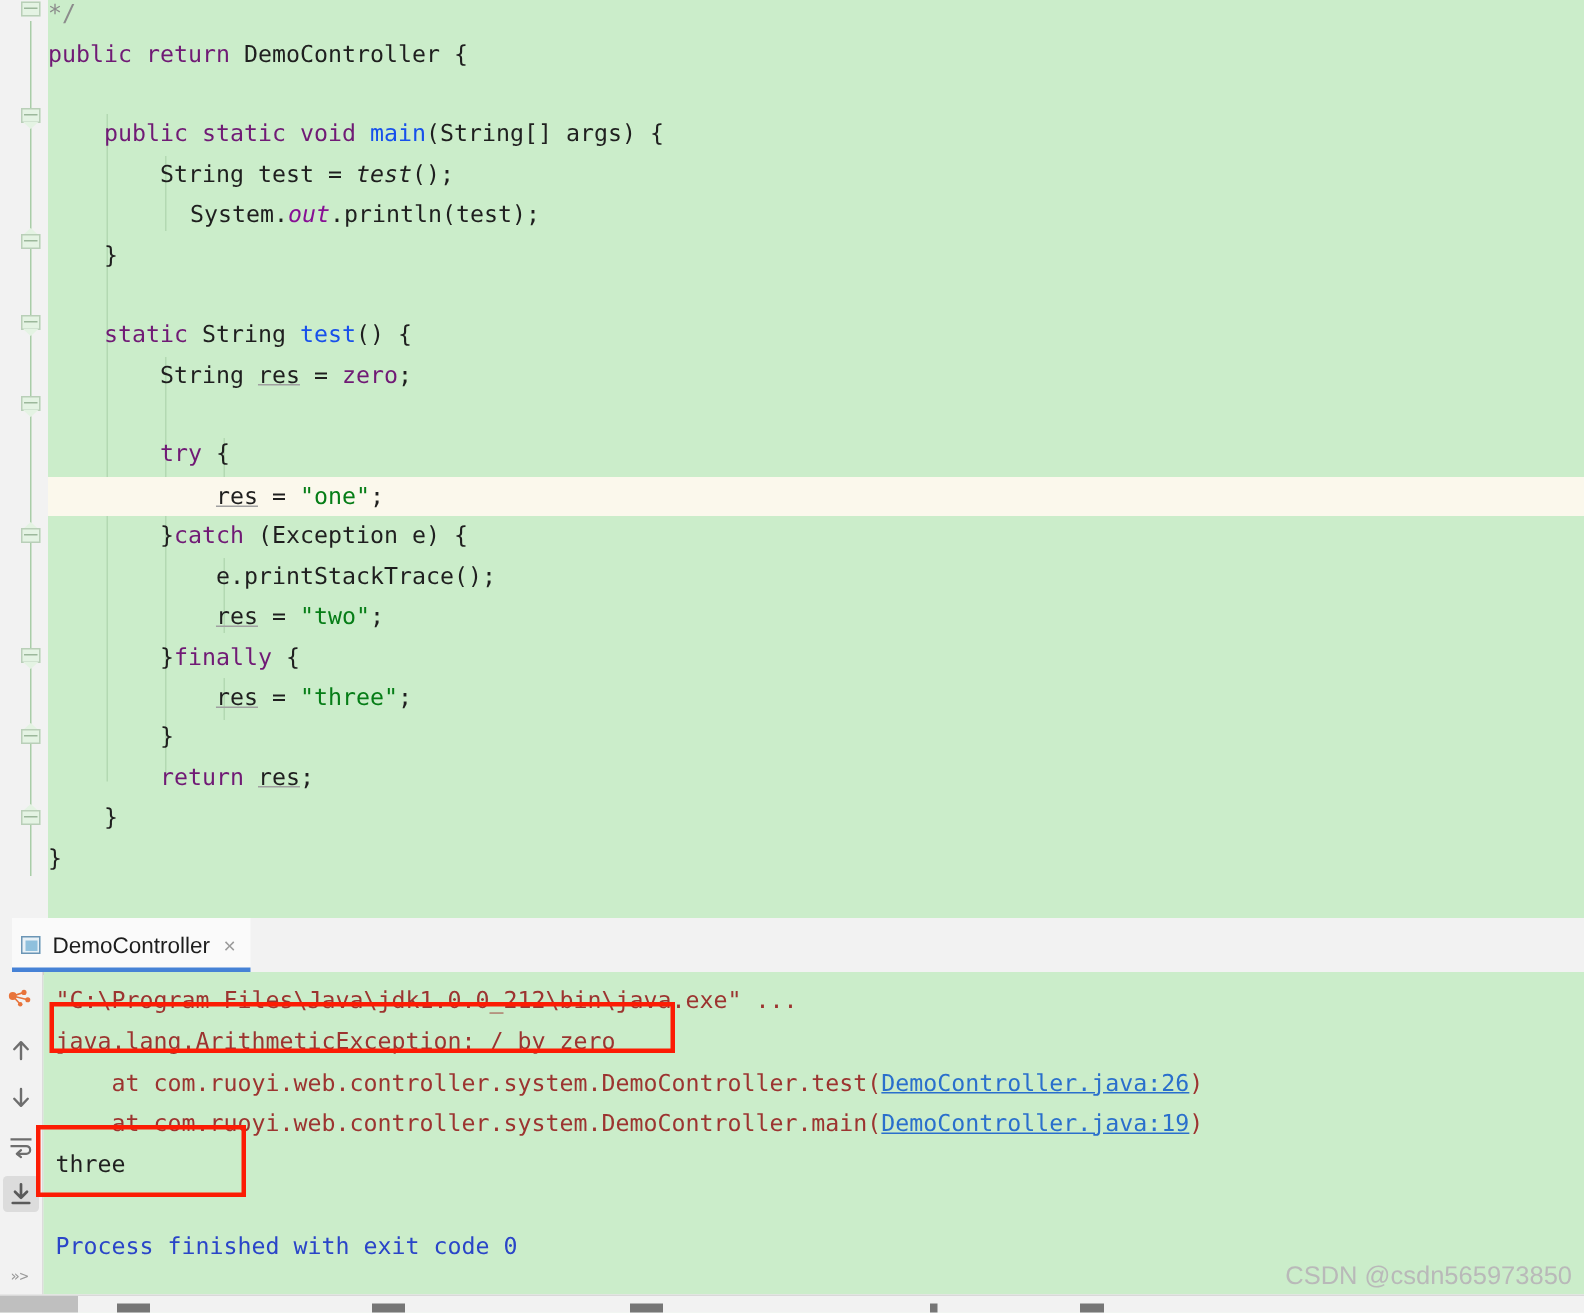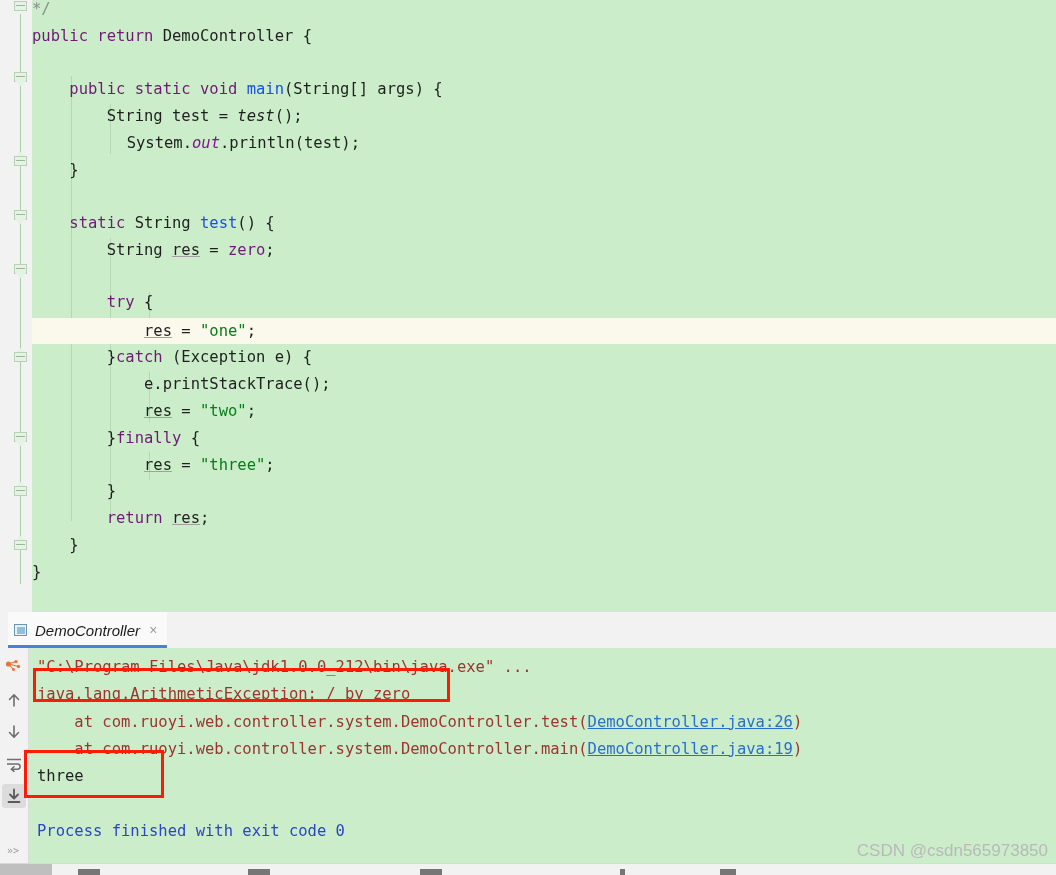--- a/index.html
+++ b/index.html
@@ -130,21 +130,20 @@
     height: 251px;
     background: #f2f2f2;
   }
   .tabbar {
     position: absolute;
     left: 0; top: 0;
     width: 1056px;
     height: 36px;
     background: #f2f2f2;
     border-bottom: 2px solid #be185d;
-    font-style: italic;
   }
   .tab {
     position: absolute;
     left: 8px; top: 0;
     height: 36px;
     display: flex;
     align-items: center;
     gap: 7px;
     padding: 0 10px 0 6px;
     background: #fafafa;

